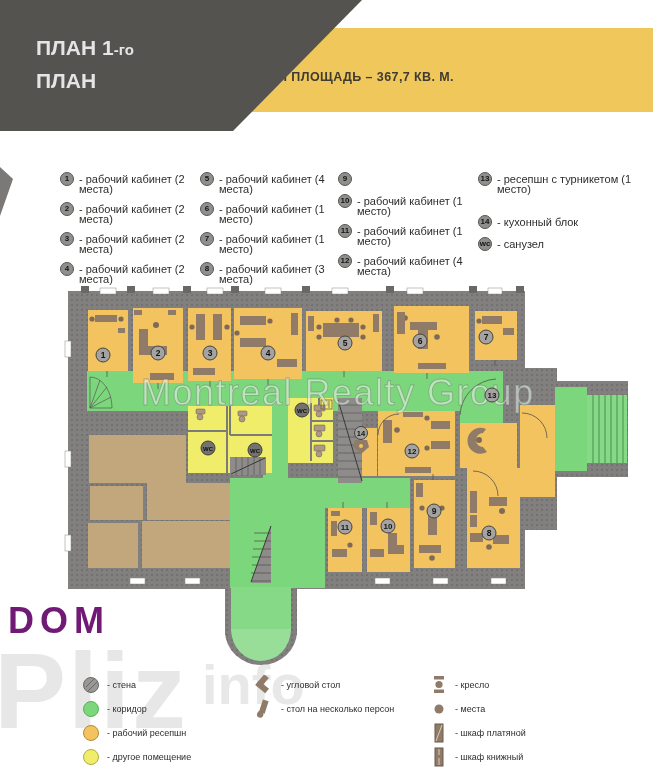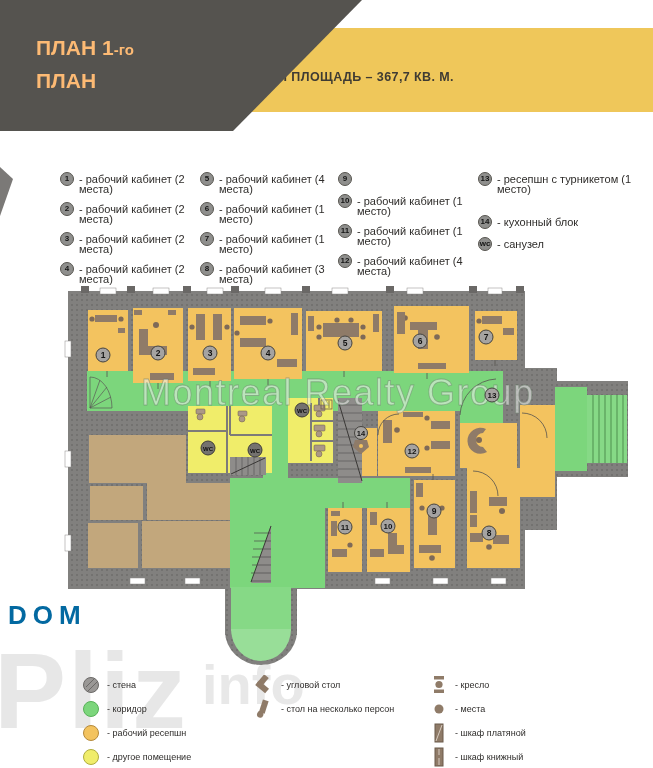--- a/index.html
+++ b/index.html
@@ -5,38 +5,38 @@
   html,body{margin:0;padding:0;}
   body{width:653px;height:768px;position:relative;background:#fff;overflow:hidden;
        font-family:"Liberation Sans",sans-serif;color:#333;}
   
   .hdr-yellow{position:absolute;left:170px;top:28px;width:483px;height:84px;background:#EFC75A;
     clip-path:polygon(72px 0,483px 0,483px 84px,9px 84px);}
   .hdr-banner-text{position:absolute;left:66px;top:42px;font-size:12.5px;font-weight:bold;
     color:#3F3B33;letter-spacing:.4px;white-space:nowrap;}
   .hdr-dark{position:absolute;left:0;top:0;width:370px;height:131px;background:#55534F;
     clip-path:polygon(0 0,362px 0,233px 131px,0 131px);}
-  .hdr-title{position:absolute;left:36px;top:32px;color:#fdba74;font-weight:bold;font-size:21px;line-height:31px;}
+  .hdr-title{position:absolute;left:36px;top:32px;color:#e5e5e5;font-weight:bold;font-size:21px;line-height:31px;}
   .hdr-title .suffix{font-size:15px;}
   .hdr-sliver{position:absolute;left:0;top:167px;width:13px;height:49px;background:#7B7977;
     clip-path:polygon(0 0,13px 12px,0 49px);}
   
   .room-legend{position:absolute;left:60px;top:172px;width:592px;z-index:5;}
   .leg-col{position:absolute;top:0;width:134px;}
   .leg-col.c1{left:0;} .leg-col.c2{left:140px;} .leg-col.c3{left:278px;} .leg-col.c4{left:418px;width:160px;}
   .leg-item{display:flex;gap:5px;margin-bottom:8px;align-items:flex-start;}
   .leg-num{flex:0 0 14px;height:14px;border-radius:50%;background:#8F8F8D;border:1px solid #57554F;
     color:#141414;font-size:8px;font-weight:bold;display:flex;align-items:center;justify-content:center;
     box-sizing:border-box;line-height:1;}
   .leg-label{font-size:11px;line-height:10px;color:#2E2C2A;padding-top:2px;}
   .mt21{margin-top:21px;}
   
   #plan{position:absolute;left:55px;top:283px;width:585px;height:392px;}
   
-  .wm-dom{position:absolute;left:8px;top:600px;font-size:26px;font-weight:bold;color:#0369a1;letter-spacing:6px;z-index:1;}
+  .wm-dom{position:absolute;left:8px;top:600px;font-size:36px;font-weight:bold;color:#701a75;letter-spacing:6px;z-index:1;}
   .wm-pliz{position:absolute;left:-6px;top:628px;font-size:108px;font-weight:bold;color:rgba(193,193,193,.38);letter-spacing:2px;z-index:1;}
   .wm-info{position:absolute;left:202px;top:652px;font-size:56px;font-weight:bold;color:rgba(203,203,203,.45);z-index:1;}
   
   .sym-legend{position:absolute;left:82px;top:676px;width:566px;z-index:5;}
   .sym-col{position:absolute;top:0;}
   .sym-col.s1{left:0;} .sym-col.s2{left:170px;} .sym-col.s3{left:348px;}
   .bleg-item{display:flex;align-items:center;gap:7px;height:18px;margin-bottom:6px;}
   .bleg-item svg{flex:0 0 auto;}
   .bleg-label{font-size:9px;color:#2E2C2A;white-space:nowrap;}
 </style>

